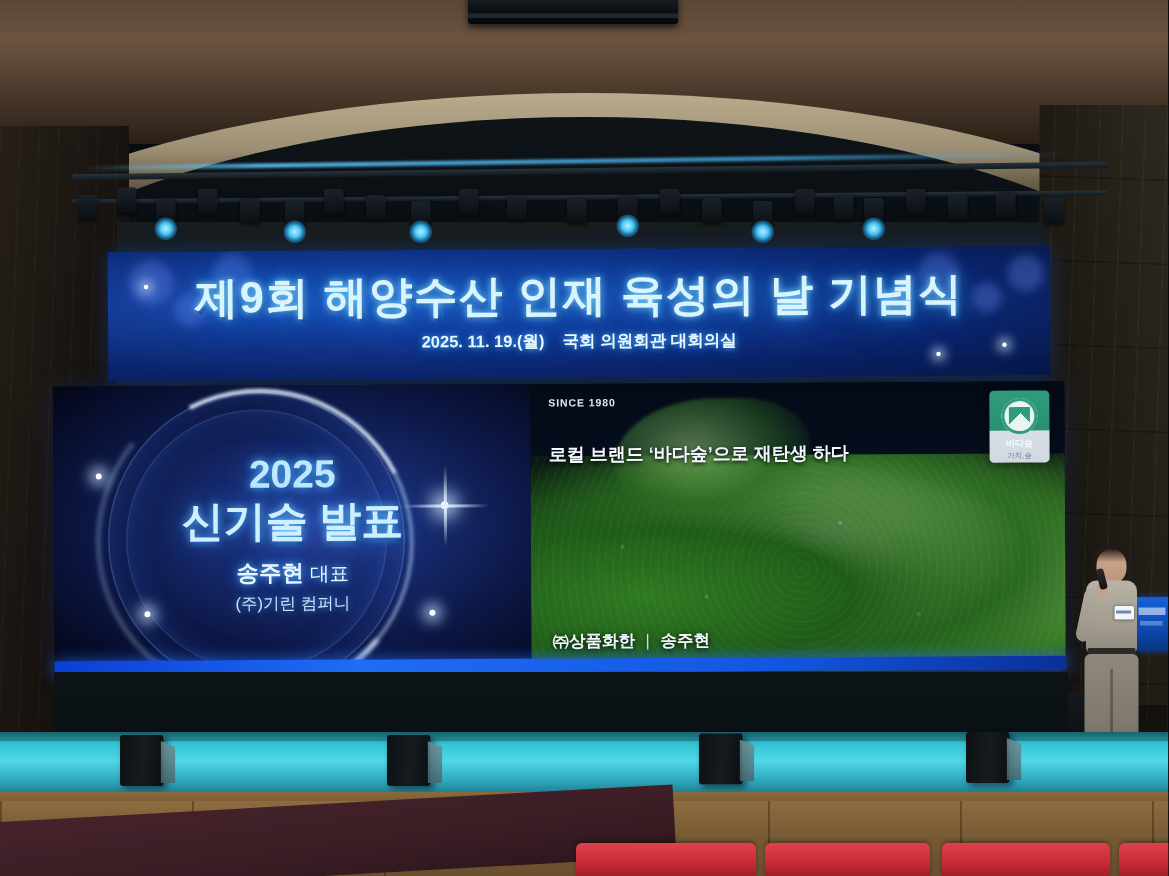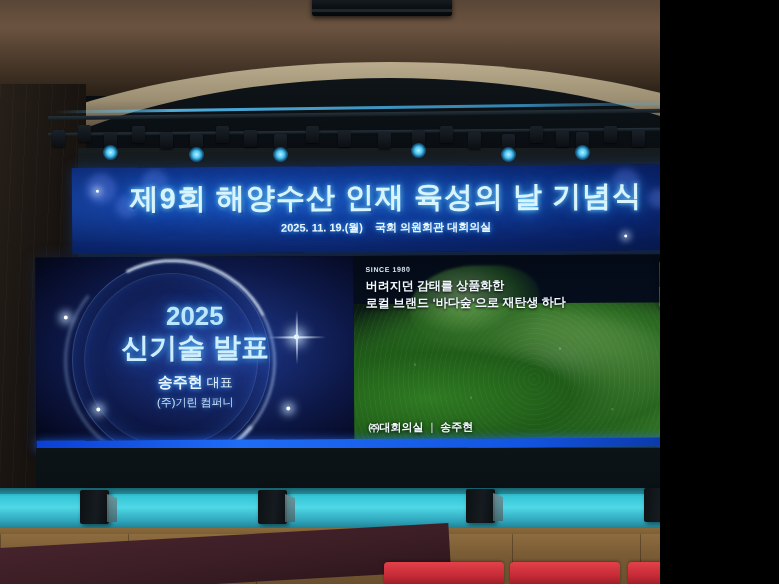--- a/index.html
+++ b/index.html
@@ -1,17 +1,17 @@
 <!DOCTYPE html>
 <html><head>
 <meta charset="utf-8">
 <style>
   html,body{margin:0;padding:0;background:#000;}
   body{width:779px;height:584px;overflow:hidden;font-family:"Liberation Sans",sans-serif;}
-  .stage{position:relative;width:660px;height:584px;overflow:hidden;background:#0a0d10;}
+  .stage{position:relative;width:779px;height:584px;overflow:hidden;background:#0a0d10;}
 
   
   .ceiling{position:absolute;left:0;top:0;width:779px;height:96px;
     background:linear-gradient(180deg,#5a4636 0%,#6b5340 28%,#4e3c2d 60%,#2a2016 100%);}
   .ceiling-curve{position:absolute;left:-80px;top:62px;width:940px;height:170px;border-radius:50%/100% 100% 0 0;
     background:linear-gradient(180deg,#b9ab8c 0%,#9d8f73 22%,#3a3026 48%,#14110d 70%);}
   .ceiling-inner{position:absolute;left:-60px;top:78px;width:900px;height:190px;border-radius:50%/100% 100% 0 0;
     background:linear-gradient(180deg,#0e1418 0%,#090d11 45%,#05080a 100%);}
   .proj-box{position:absolute;left:312px;top:-4px;width:140px;height:20px;border-radius:2px;
     background:linear-gradient(180deg,#1b2228 0%,#0c1014 55%,#05080a 100%);
@@ -264,29 +264,28 @@
       <div class="sl-name">
         <span>송주현</span><span class="role">대표</span>
       </div>
       <div class="sl-corp">(주)기린 컴퍼니</div>
     </div>
 
     <div class="slide-r">
       <div class="seaweed"></div>
       <div class="seaweed-fold"></div>
       <div class="sr-since">SINCE 1980</div>
-      <div class="sr-l1">버려지던 감태를 상품화한</div>
       <div class="sr-l2">로컬 브랜드 ‘바다숲’으로 재탄생 하다</div>
       <div class="sr-badge">
         <div class="emb"></div>
         <div class="bl">바다숲</div>
         <div class="bl2">가치,숲</div>
       </div>
       <div class="sr-foot">
-        <span>㈜대회의실</span><span class="sep">|</span><span>송주현</span>
+        <span>㈜상품화한</span><span class="sep">|</span><span>송주현</span>
       </div>
     </div>
 
     <div class="led-bottom"></div>
   </div>
 
   <div class="podium-shadow"></div>
   <div class="case"></div>
   <div class="side-monitor"></div>
   <div class="person">

